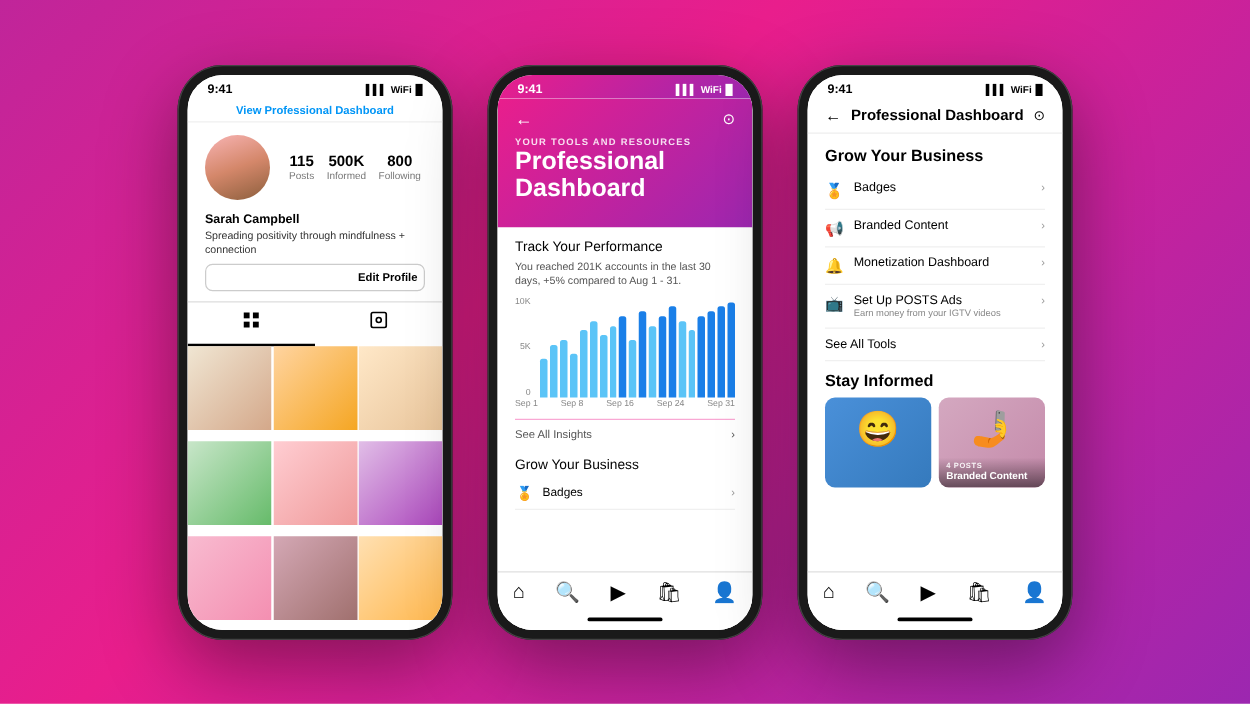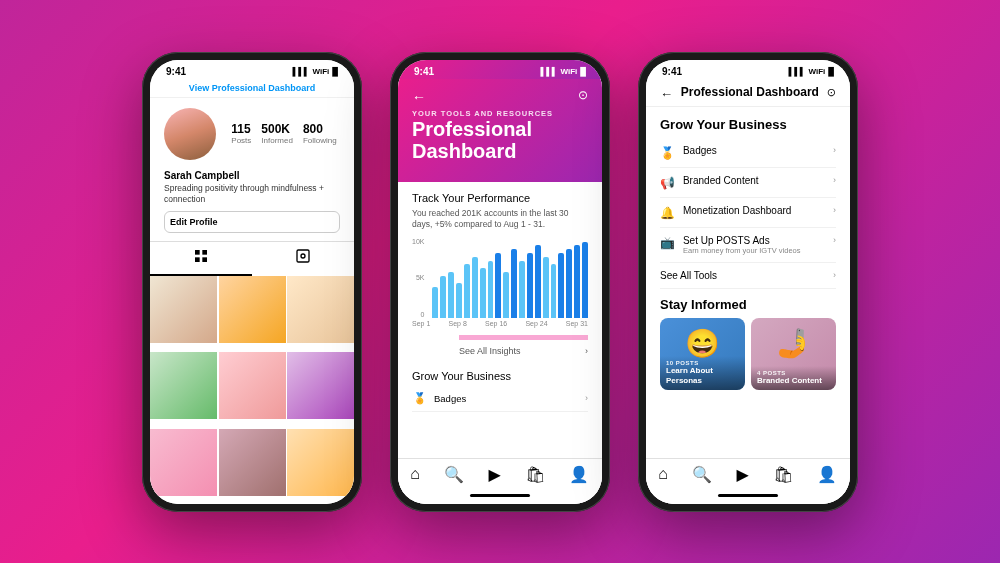--- a/index.html
+++ b/index.html
@@ -88,30 +88,30 @@
       flex-shrink: 0;
       overflow: hidden;
       position: relative;
     }
     .avatar-inner {
       width: 100%; height: 100%;
       background: linear-gradient(160deg, #f8b4b4 0%, #d4876a 50%, #8b5e3c 100%);
       display: flex; align-items: flex-end; justify-content: center;
     }
     .stats-grid { display: flex; gap: 10px; flex: 1; justify-content: center; }
-    .stat-item { }
+    .stat-item { text-align: center; }
     .stat-num { font-size: 12px; font-weight: 700; color: #000; display: block; }
     .stat-label { font-size: 8px; color: #777; display: block; }
     .profile-name { font-size: 10px; font-weight: 700; color: #000; padding: 0 14px 2px; }
     .profile-bio { font-size: 8.5px; color: #333; padding: 0 14px 6px; line-height: 1.3; }
     .edit-profile-btn {
       margin: 0 14px 8px;
       border: 1px solid #ccc;
       border-radius: 6px;
-      text-align: left;
+      text-align: right;
       padding: 5px;
       font-size: 9px;
       font-weight: 600;
       color: #000;
       background: #fff;
       cursor: pointer;
     }
     .profile-tabs { display: flex; border-top: 1px solid #ddd; }
     .profile-tab { flex: 1; text-align: center; padding: 6px 0; border-bottom: 2px solid transparent; }
     .profile-tab.active { border-bottom: 2px solid #000; }
@@ -180,27 +180,26 @@
     .bar {
       flex: 1;
       background: #4dabf7;
       border-radius: 2px 2px 0 0;
       min-width: 4px;
     }
     .chart-x-labels { display: flex; justify-content: space-between; font-size: 7px; color: #888; margin-bottom: 8px; }
     .see-all-link {
       font-size: 9px;
       color: #555;
-      border-top: 5px solid #f9a8d4;
+      border-top: 1px solid #f9a8d4;
       padding: 6px 0;
       display: flex;
       justify-content: space-between;
       align-items: center;
       margin-bottom: 8px;
-      margin-left: 47px;
     }
     .grow-section { margin-top: 4px; }
     .tool-row {
       display: flex;
       align-items: center;
       justify-content: space-between;
       padding: 6px 0;
       border-bottom: 1px solid #f0f0f0;
     }
     .tool-left { display: flex; align-items: center; gap: 6px; }
@@ -480,24 +479,20 @@
         </div>
         <div class="see-all-row">
           <span class="see-all-text">See All Tools</span>
           <span class="chevron">›</span>
         </div>
         <div class="stay-informed-section">
           <div class="pro-section-title">Stay Informed</div>
           <div class="cards-row">
             <div class="info-card card-bg1">
               <div class="card-figure-1">😄</div>
-              <div class="card-overlay">
-                <div class="card-tag">10 POSTS</div>
-                <div class="card-title">Learn About Personas</div>
-              </div>
             </div>
             <div class="info-card card-bg2">
               <div class="card-figure-2">🤳</div>
               <div class="card-overlay">
                 <div class="card-tag">4 POSTS</div>
                 <div class="card-title">Branded Content</div>
               </div>
             </div>
           </div>
         </div>

